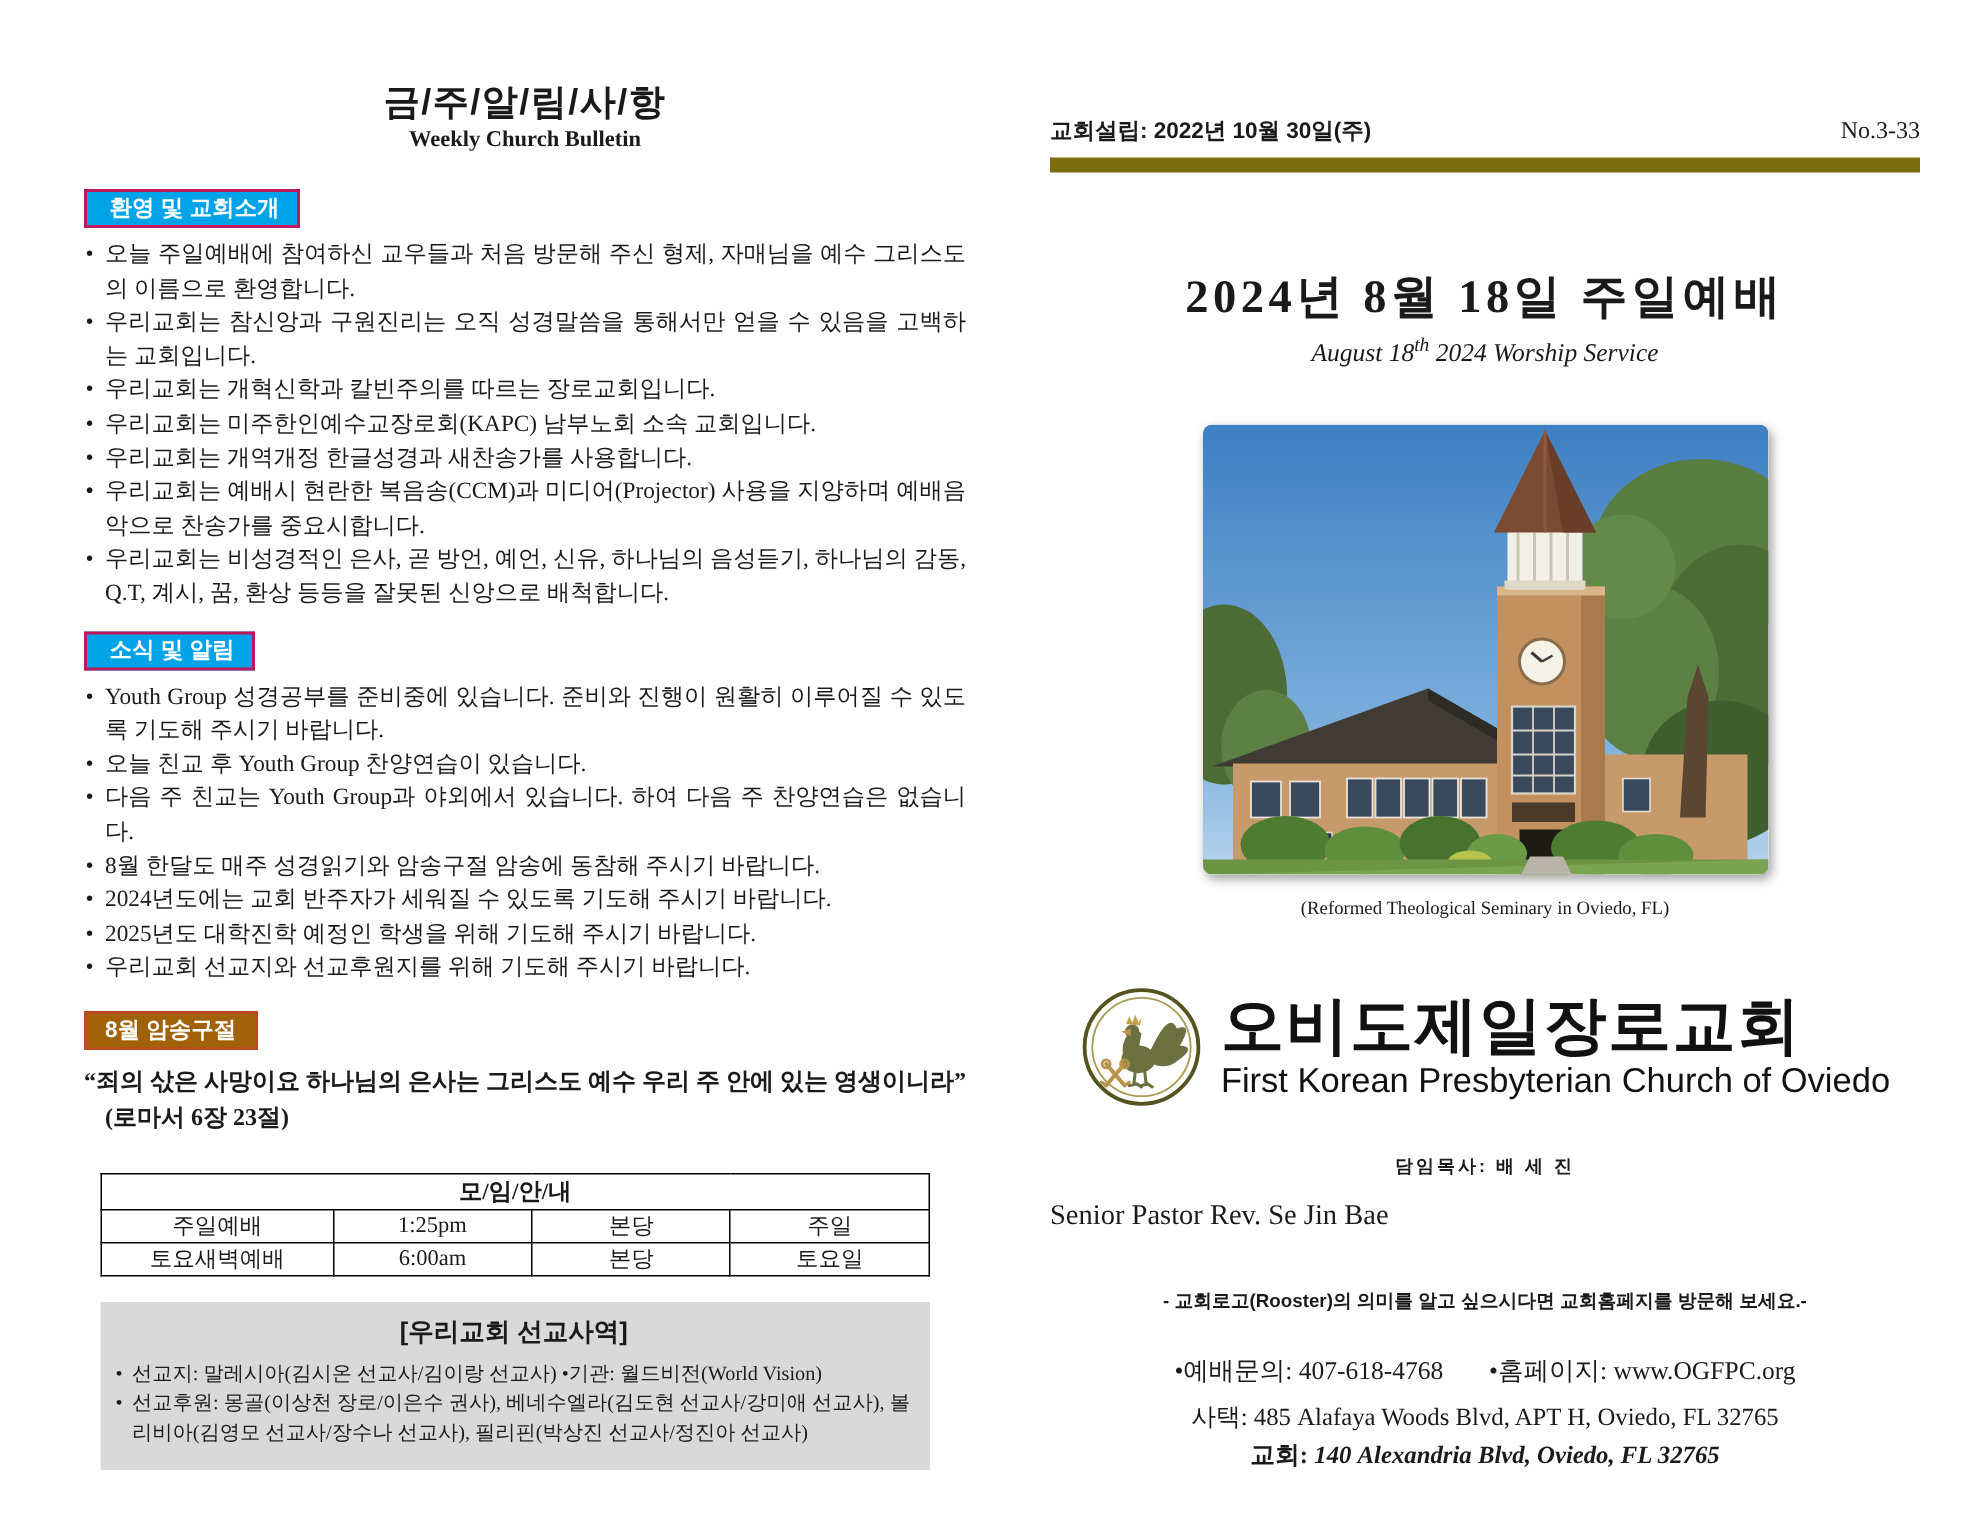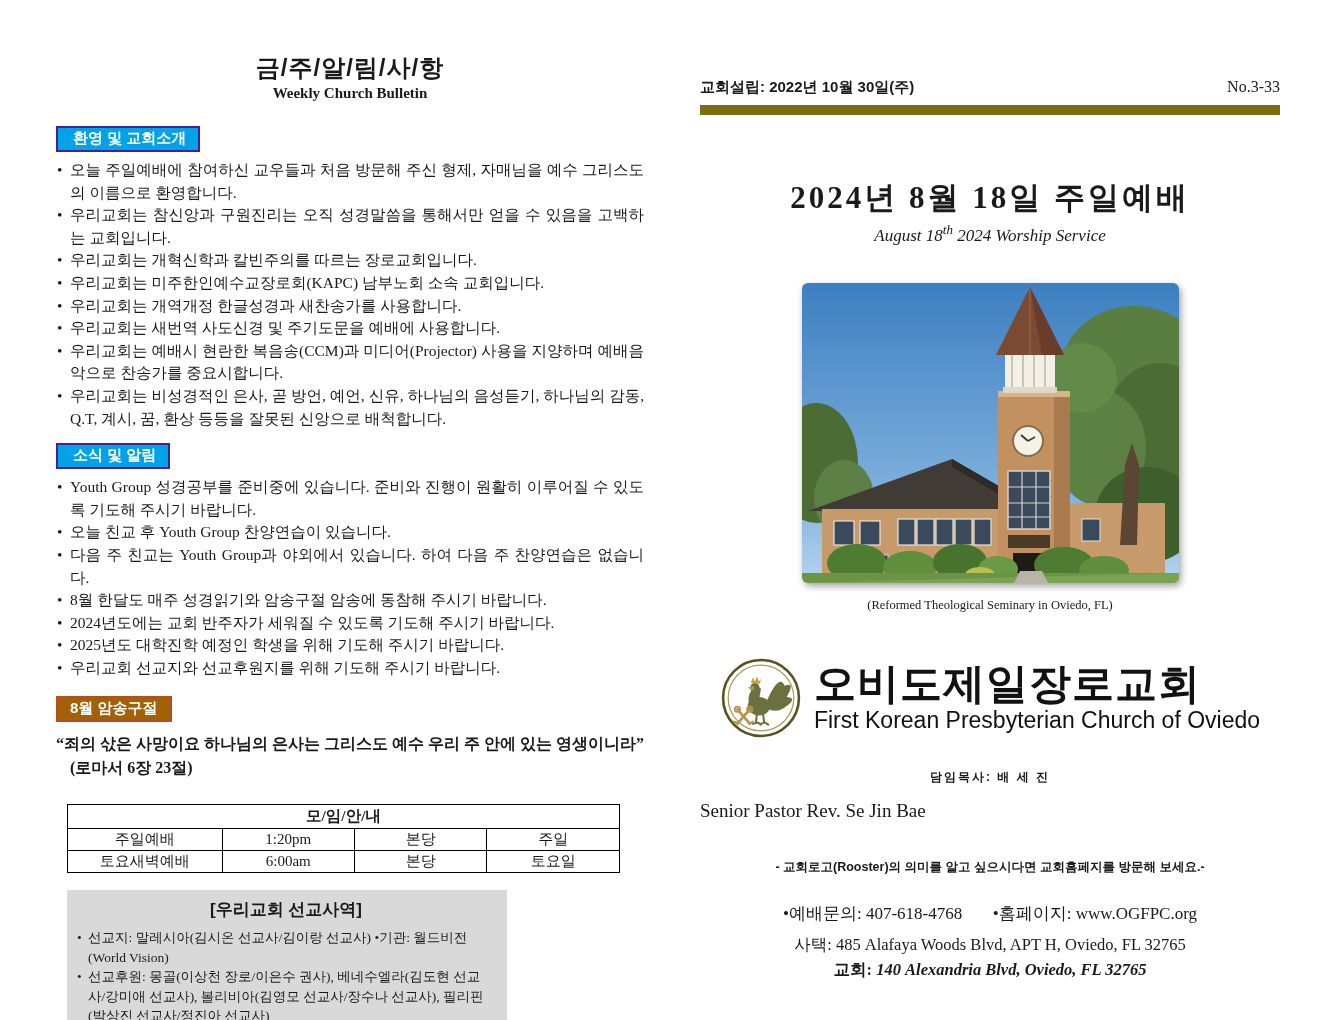--- a/index.html
+++ b/index.html
@@ -9,40 +9,40 @@
   .page { position:absolute; inset:0; width:1320px; height:1020px; overflow:hidden; }
 
   
   .left-col { position:absolute; left:56px; top:52px; width:588px; }
   .l-title { text-align:center; font-family:"Liberation Sans","DejaVu Sans",sans-serif;
              font-weight:bold; font-size:24px; letter-spacing:1px; }
   .l-sub   { text-align:center; font-weight:bold; font-size:15px; margin-top:1px; }
 
   .sec-head { display:inline-block; padding:1px 12px 2px; font-weight:bold; font-size:15px;
               color:#ffffff; font-family:"Liberation Sans","DejaVu Sans",sans-serif; }
-  .sec-blue   { background:#00a2e8; border:2px solid #4c1d95;padding-left:15px; }
+  .sec-blue   { background:#00a2e8; border:2px solid #be185d;padding-left:15px; }
   .sec-orange { background:#a16207; border:2px solid #b84b22; }
 
   .welcome-head { margin-top:24px; }
   .news-head    { margin-top:13px; }
   .memory-head  { margin-top:17px; }
 
   ul.blist { list-style:none; margin-top:7px; font-size:15.5px; line-height:22.6px; }
   ul.blist li { position:relative; padding-left:14px; text-align:justify; }
   ul.blist li .mk { position:absolute; left:1px; }
 
   .verse { margin-top:10px; font-weight:bold; font-size:16px; line-height:24px;
            padding-left:14px; text-indent:-14px; text-align:justify; }
 
   table.sched { margin:24px 0 0 11px; width:553px; border-collapse:collapse;
                 font-size:15px; }
   table.sched td { border:1.6px solid #000; text-align:center; padding:1px 2px; height:22px; }
   table.sched td.hdr { font-weight:bold; font-size:15.5px; }
 
-  .mission { margin:17px 0 0 11px; width:440px; background:#d9d9d9; padding:8px 12px 16px 10px; }
+  .mission { margin:17px 0 0 11px; width:553px; background:#d9d9d9; padding:8px 12px 16px 10px; }
   .mission-title { text-align:center; font-weight:bold; font-size:17px;
                    font-family:"Liberation Sans","DejaVu Sans",sans-serif; margin-bottom:7px; }
   ul.mlist { list-style:none; font-size:13.5px; line-height:19.5px; }
   ul.mlist li { position:relative; padding-left:11px; text-align:left; }
   ul.mlist li .mk { position:absolute; left:0; }
 
   
   .right-col { position:absolute; left:700px; top:0; width:580px; }
   .r-header { margin-top:78px; display:flex; justify-content:space-between; align-items:baseline; }
   .r-established { font-family:"Liberation Sans","DejaVu Sans",sans-serif; font-weight:bold; font-size:15px; }
@@ -86,21 +86,21 @@
     <div class="l-title">금/주/알/림/사/항</div>
     <div class="l-sub">Weekly Church Bulletin</div>
 
     <div class="sec-head sec-blue welcome-head">환영 및 교회소개</div>
     <ul class="blist">
       <li><span class="mk">•</span><span>오늘 주일예배에 참여하신 교우들과 처음 방문해 주신 형제, 자매님을 예수 그리스도의 이름으로 환영합니다.</span></li>
       <li><span class="mk">•</span><span>우리교회는 참신앙과 구원진리는 오직 성경말씀을 통해서만 얻을 수 있음을 고백하는 교회입니다.</span></li>
       <li><span class="mk">•</span><span>우리교회는 개혁신학과 칼빈주의를 따르는 장로교회입니다.</span></li>
       <li><span class="mk">•</span><span>우리교회는 미주한인예수교장로회(KAPC) 남부노회 소속 교회입니다.</span></li>
       <li><span class="mk">•</span><span>우리교회는 개역개정 한글성경과 새찬송가를 사용합니다.</span></li>
-      <li><span class="mk">•</span><span>우리교회는 새번역 사도신경 및 주기도문을 예배에 사용합니다.</span></li>
+      <li><span class="mk">•</span></li>
       <li><span class="mk">•</span><span>우리교회는 예배시 현란한 복음송(CCM)과 미디어(Projector) 사용을 지양하며 예배음악으로 찬송가를 중요시합니다.</span></li>
       <li><span class="mk">•</span><span>우리교회는 비성경적인 은사, 곧 방언, 예언, 신유, 하나님의 음성듣기, 하나님의 감동, Q.T, 계시, 꿈, 환상 등등을 잘못된 신앙으로 배척합니다.</span></li>
     </ul>
 
     <div class="sec-head sec-blue news-head">소식 및 알림</div>
     <ul class="blist">
       <li><span class="mk">•</span><span>Youth Group 성경공부를 준비중에 있습니다. 준비와 진행이 원활히 이루어질 수 있도록 기도해 주시기 바랍니다.</span></li>
       <li><span class="mk">•</span><span>오늘 친교 후 Youth Group 찬양연습이 있습니다.</span></li>
       <li><span class="mk">•</span><span>다음 주 친교는 Youth Group과 야외에서 있습니다. 하여 다음 주 찬양연습은 없습니다.</span></li>
       <li><span class="mk">•</span><span>8월 한달도 매주 성경읽기와 암송구절 암송에 동참해 주시기 바랍니다.</span></li>
@@ -112,21 +112,21 @@
     <div class="sec-head sec-orange memory-head">8월 암송구절</div>
     <p class="verse">“죄의 삯은 사망이요 하나님의 은사는 그리스도 예수 우리 주 안에 있는 영생이니라” (로마서 6장 23절)</p>
 
     <table class="sched">
       <tbody>
         <tr>
           <td class="hdr" colspan="4">모/임/안/내</td>
         </tr>
         <tr>
           <td style="width:28%">주일예배</td>
-          <td style="width:24%">1:20pm</td>
+          <td style="width:24%">1:25pm</td>
           <td style="width:24%">본당</td>
           <td style="width:24%">주일</td>
         </tr>
         <tr>
           <td>토요새벽예배</td>
           <td>6:00am</td>
           <td>본당</td>
           <td>토요일</td>
         </tr>
       </tbody>

